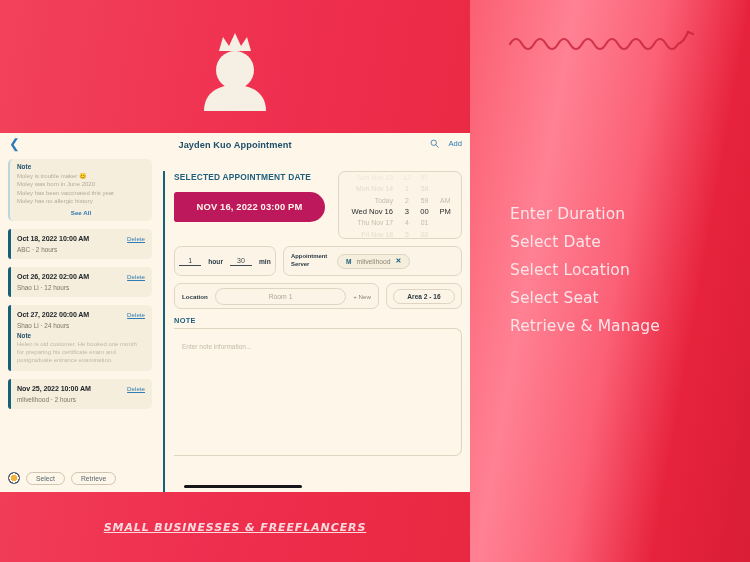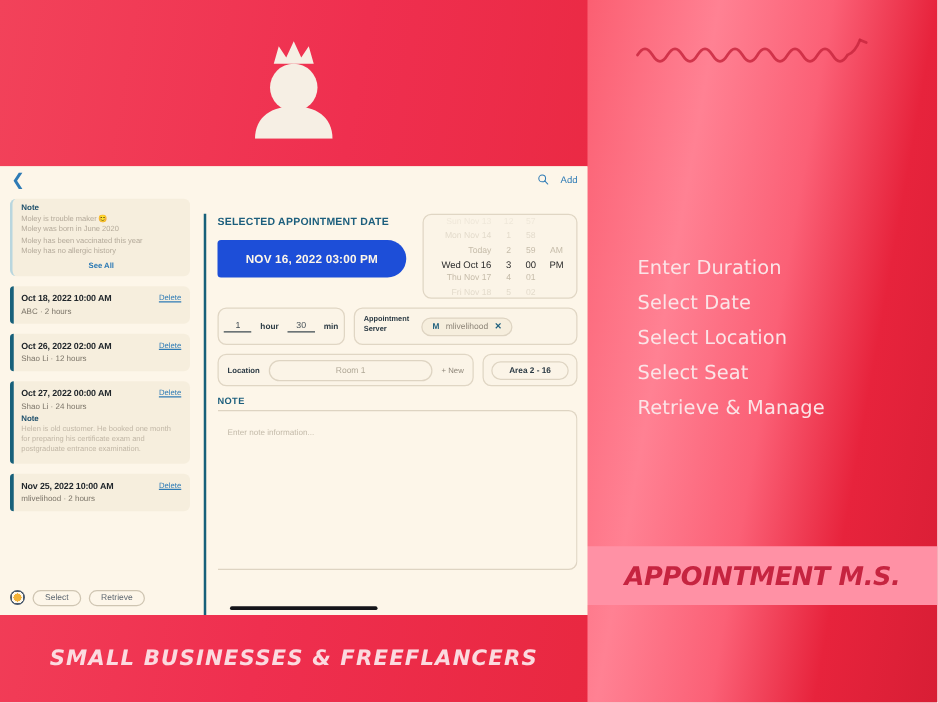--- a/index.html
+++ b/index.html
@@ -24,24 +24,25 @@
   .crown-person { width: 78px; height: 86px; display:block; }
 
   .promo-footer {
     position: absolute; left: 0; top: 492px; width: 470px; height: 70px;
     display: flex; align-items: center; justify-content: center;
   }
   .promo-footer-text {
     font-family: "DejaVu Sans", sans-serif;
     font-style: italic;
     font-weight: 700;
-    font-size: 17px;
+    font-size: 11px;
     letter-spacing: 0.9px;
     color: #fde9ec;
     opacity: .92;
+    text-decoration: underline;
   }
 
   
   .right-panel {
     position: absolute; left: 470px; top: 0; width: 280px; height: 562px;
     background: linear-gradient(100deg,#fb5f72 0%, #ff8193 28%, #fb6076 52%, #e7233c 74%, #d81e35 100%);
     overflow: hidden;
   }
   .squiggle { position: absolute; left: 38px; top: 26px; }
   .right-title {
@@ -191,21 +192,21 @@
   }
 
   .sel-row { display: flex; align-items: flex-start; gap: 8px; margin-top: 10px; }
   .sel-left { flex: 1; }
   .sel-label {
     font-size: 8.4px; font-weight: 700; color: #1d5f7d;
     line-height: 12.5px; letter-spacing: .2px;
   }
   .sel-chip {
     margin-top: 8px;
-    background: #1d4ed8;
+    background: #be185d;
     border-radius: 3px 16px 16px 3px;
     height: 30px; width: 151px;
     display: flex; align-items: center; justify-content: center;
   }
   .sel-chip-text {
     color: #fdf6e9; font-size: 9.4px; font-weight: 700; letter-spacing: .15px;
   }
 
   
   .wheel {
@@ -320,28 +321,26 @@
 
 
   <ul class="feature-list">
     <li>Enter Duration</li>
     <li>Select Date</li>
     <li>Select Location</li>
     <li>Select Seat</li>
     <li>Retrieve &amp; Manage</li>
   </ul>
 
-  <div class="banner">
-    <span class="banner-text">APPOINTMENT M.S.</span>
-  </div>
 
   <div class="device">
 
     <div class="navbar">
       <span class="nav-back">❮</span>
+      <div class="nav-title">Jayden Kuo Appointment</div>
       <div class="nav-right">
         <span class="nav-search">
           <svg width="9" height="9" viewBox="0 0 12 12">
             <circle cx="5" cy="5" r="3.6" fill="none" stroke="#2e7bb5" stroke-width="1.1"></circle>
             <line x1="7.7" y1="7.7" x2="11" y2="11" stroke="#2e7bb5" stroke-width="1.1" stroke-linecap="round"></line>
           </svg>
         </span>
         <span class="nav-add">Add</span>
       </div>
     </div>
@@ -416,21 +415,21 @@
                 <span class="w-min">58</span>
                 <span class="w-ampm"></span>
               </div>
               <div class="wheel-row">
                 <span class="w-day">Today</span>
                 <span class="w-hr">2</span>
                 <span class="w-min">59</span>
                 <span class="w-ampm">AM</span>
               </div>
               <div class="wheel-row sel">
-                <span class="w-day">Wed Oct 16</span>
+                <span class="w-day">Wed Nov 16</span>
                 <span class="w-hr">3</span>
                 <span class="w-min">00</span>
                 <span class="w-ampm">PM</span>
               </div>
               <div class="wheel-row">
                 <span class="w-day">Thu Nov 17</span>
                 <span class="w-hr">4</span>
                 <span class="w-min">01</span>
                 <span class="w-ampm"></span>
               </div>

